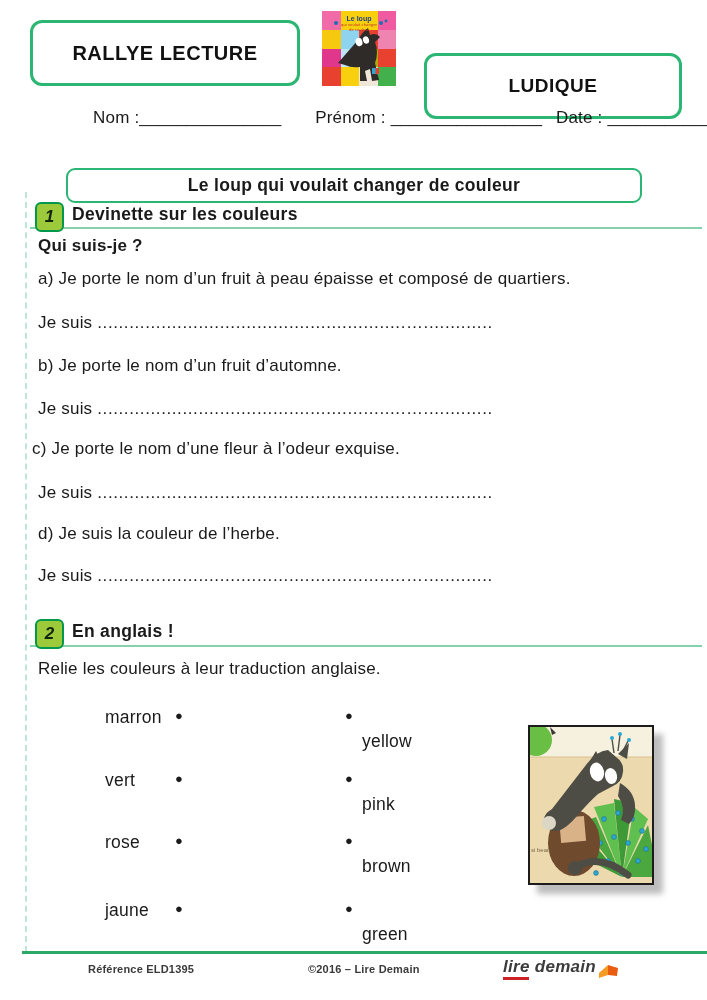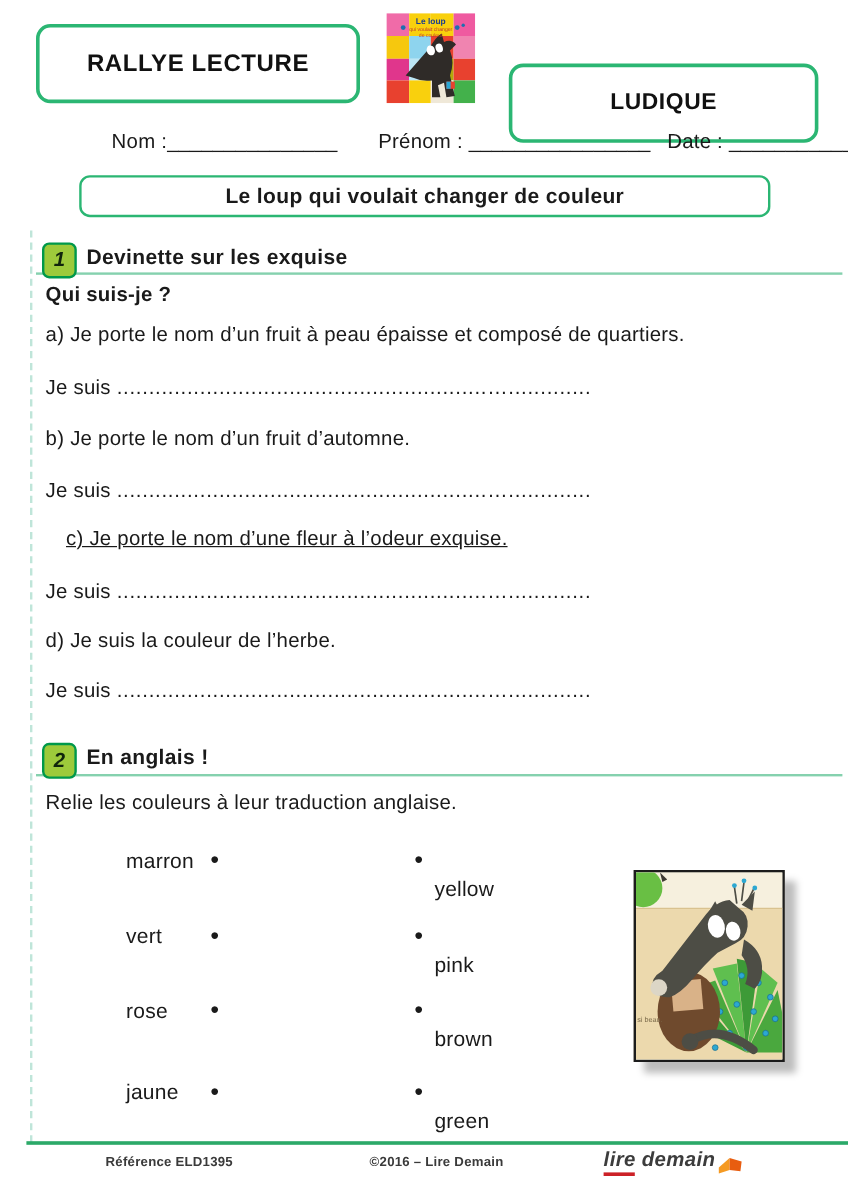--- a/index.html
+++ b/index.html
@@ -24,21 +24,21 @@
   .cover-title .t2,.cover-title .t3{font-size:4.5px;color:#c0392b;display:block;transform:scale(.95);}
   
   .name-line{font-size:17px;white-space:nowrap;letter-spacing:0.2px;}
   .name-line .blank{letter-spacing:0;}
   .name-line .lbl-prenom{margin-left:34px;}
   .name-line .lbl-date{margin-left:14px;}
   
   .title-box{
     border:2.5px solid #2bb673;border-radius:9px;background:#fff;
     display:flex;align-items:center;justify-content:center;
-    font-weight:bold;font-size:17.5px;letter-spacing:0.3px;
+    font-weight:bold;font-size:17.5px;letter-spacing:0.3px;margin-top:22px;
   }
   
   .badge{
     width:25px;height:26px;background:#9dca3b;border:2px solid #00984a;border-radius:6px;
     display:flex;align-items:center;justify-content:center;
     font-weight:bold;font-style:italic;font-size:17px;color:#10250c;z-index:2;
   }
   .sec-heading{font-weight:bold;font-size:17.5px;letter-spacing:0.3px;}
   .sec-underline{height:2px;background:#85d1ae;}
   .v-dashed{border-left:2px dashed #bfe5d9;width:0;}
@@ -118,37 +118,37 @@
 <div class="title-box abs" style="left:66px;top:146px;width:572px;height:31px;">
   <span>Le loup qui voulait changer de couleur</span>
 </div>
 
 <div class="v-dashed abs" style="left:25px;top:192px;height:760px;"></div>
 
 <div class="sec-underline abs" style="left:30px;top:227px;width:672px;"></div>
 <div class="badge abs" style="left:35px;top:202px;">
   <span>1</span>
 </div>
-<div class="sec-heading abs" style="left:72px;top:204px;">Devinette sur les exquise</div>
+<div class="sec-heading abs" style="left:72px;top:204px;">Devinette sur les couleurs</div>
 
 <div class="body-text bold abs" style="left:38px;top:236px;">Qui suis-je ?</div>
 
 <div class="body-text abs" style="left:38px;top:269px;">a) Je porte le nom d’un fruit à peau épaisse et composé de quartiers.</div>
 <div class="answer-line abs" style="left:38px;top:313px;">
   <span>Je suis</span>
   <span class="dots">..........................................................….............</span>
 </div>
 
 <div class="body-text abs" style="left:38px;top:356px;">b) Je porte le nom d’un fruit d’automne.</div>
 <div class="answer-line abs" style="left:38px;top:399px;">
   <span>Je suis</span>
   <span class="dots">..........................................................….............</span>
 </div>
 
-<div class="body-text abs" style="left:55px;top:439px;text-decoration:underline;">c) Je porte le nom d’une fleur à l’odeur exquise.</div>
+<div class="body-text abs" style="left:32px;top:439px;">c) Je porte le nom d’une fleur à l’odeur exquise.</div>
 <div class="answer-line abs" style="left:38px;top:483px;" title="Je suis">
   <span>Je suis</span>
   <span class="dots">..........................................................….............</span>
 </div>
 
 <div class="body-text abs" style="left:38px;top:524px;">d) Je suis la couleur de l’herbe.</div>
 <div class="answer-line abs" style="left:38px;top:566px;">
   <span>Je suis</span>
   <span class="dots">..........................................................….............</span>
 </div>

